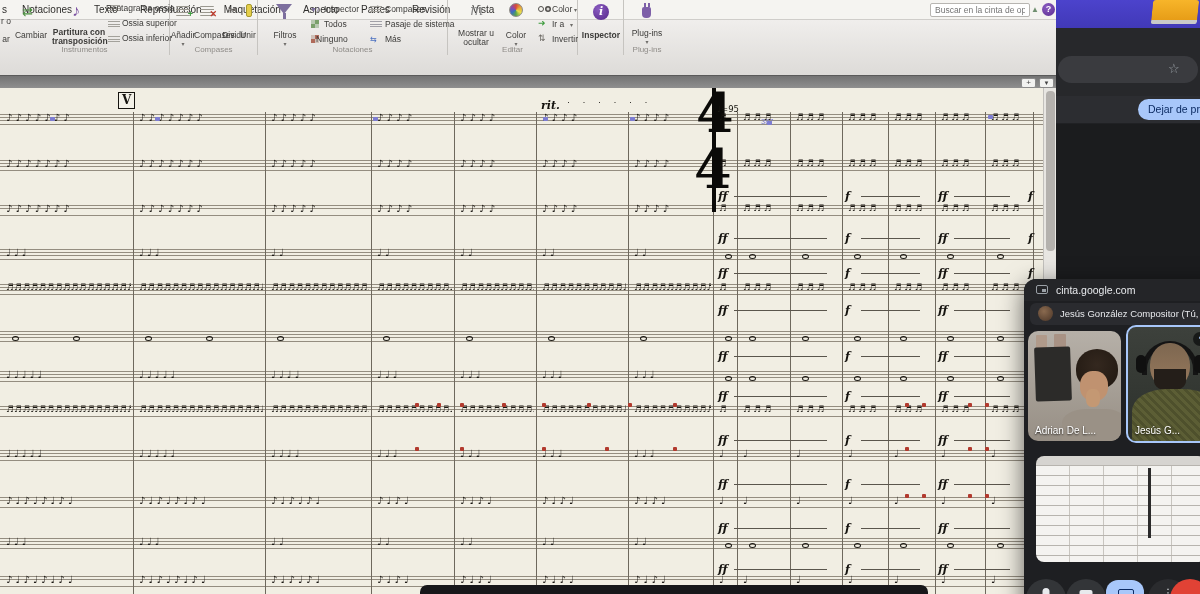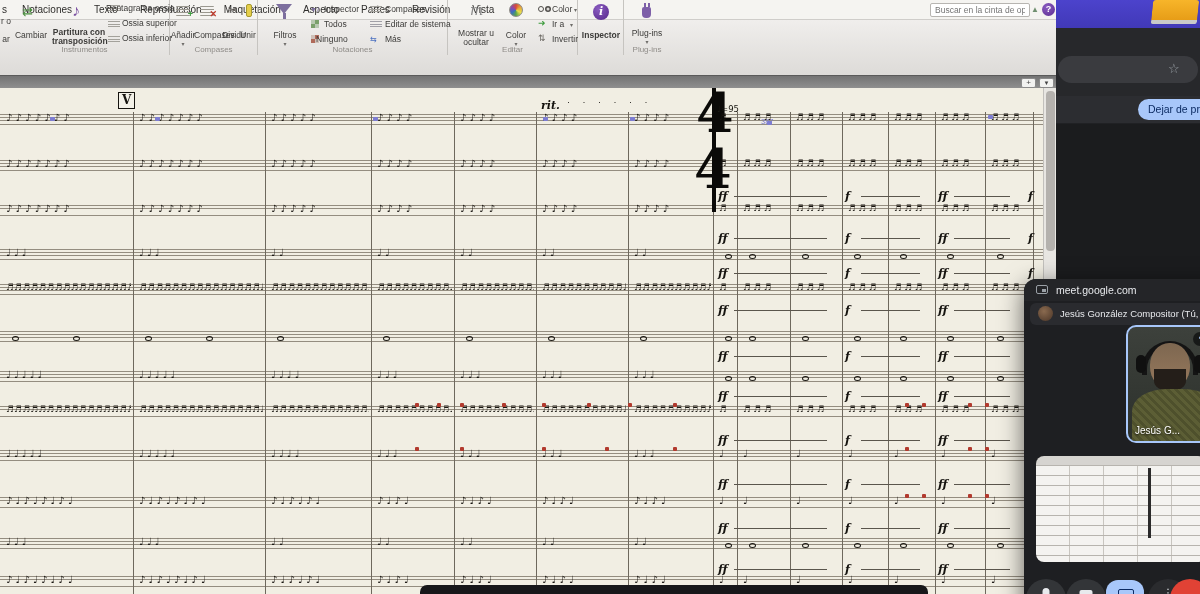--- a/index.html
+++ b/index.html
@@ -203,21 +203,21 @@
         <div>
           <span class="a" style="left:53px;top:35px;width:8px;height:8px;background:conic-gradient(#b06a5a 0 25%,#cfc0b8 0 50%,#b06a5a 0 75%,#cfc0b8 0)"></span>
           <span class="srow-label" style="left:58px;top:34px">Ninguno</span>
         </div>
         <div>
           <span class="mini-lines" style="left:112px;top:6px"></span>
           <span class="srow-label" style="left:127px;top:4px">Compases</span>
         </div>
         <div>
           <span class="mini-lines" style="left:112px;top:21px;filter:hue-rotate(200deg)"></span>
-          <span class="srow-label" style="left:127px;top:19px">Editar de sistema</span>
+          <span class="srow-label" style="left:127px;top:19px">Pasaje de sistema</span>
         </div>
         <div>
           <span class="a" style="left:112px;top:35px;font-size:8px;color:#4a6fc0">⇆</span>
           <span class="srow-label" style="left:127px;top:34px">Más</span>
         </div>
         <div class="grp-label">Notaciones</div>
       </div>
 
       <div class="grp" style="left:448px;width:130px">
         <div>
@@ -580,29 +580,39 @@
     <div class="a" id="vscroll">
       <div class="a" id="vscroll-thumb"></div>
     </div>
   </div>
 
   <div class="a" id="dock"></div>
 
   <div class="a" id="meet">
     <div id="meet-header">
       <span class="pipicon" style="left:12px;top:6px"></span>
-      <span id="meet-url">meet.google.com</span>
+      <span id="meet-url">cinta.google.com</span>
 
     </div>
     <div id="meet-part-row">
       <span id="meet-avatar"></span>
       <span id="meet-part-name">Jesús González Compositor (Tú, p...</span>
 
     </div>
 
+    <div class="tile" id="tile-a">
+      <span class="poster" style="left:8px;top:4px;width:11px;height:14px;background:#b09a8a"></span>
+      <span class="poster" style="left:26px;top:3px;width:12px;height:14px;background:#a89284"></span>
+      <span id="tv"></span>
+      <span id="hair-a"></span>
+      <span id="face-a"></span>
+      <span id="hand-a"></span>
+      <span id="body-a"></span>
+      <span class="tile-name">Adrian De L...</span>
+    </div>
 
     <div class="tile" id="tile-b">
       <span id="phones-b"></span>
       <span id="head-b"></span>
       <span id="beard-b"></span>
       <span id="earcup-l"></span>
       <span id="earcup-r"></span>
       <span id="sweater-b"></span>
       <span id="tile-more">•••</span>
 

